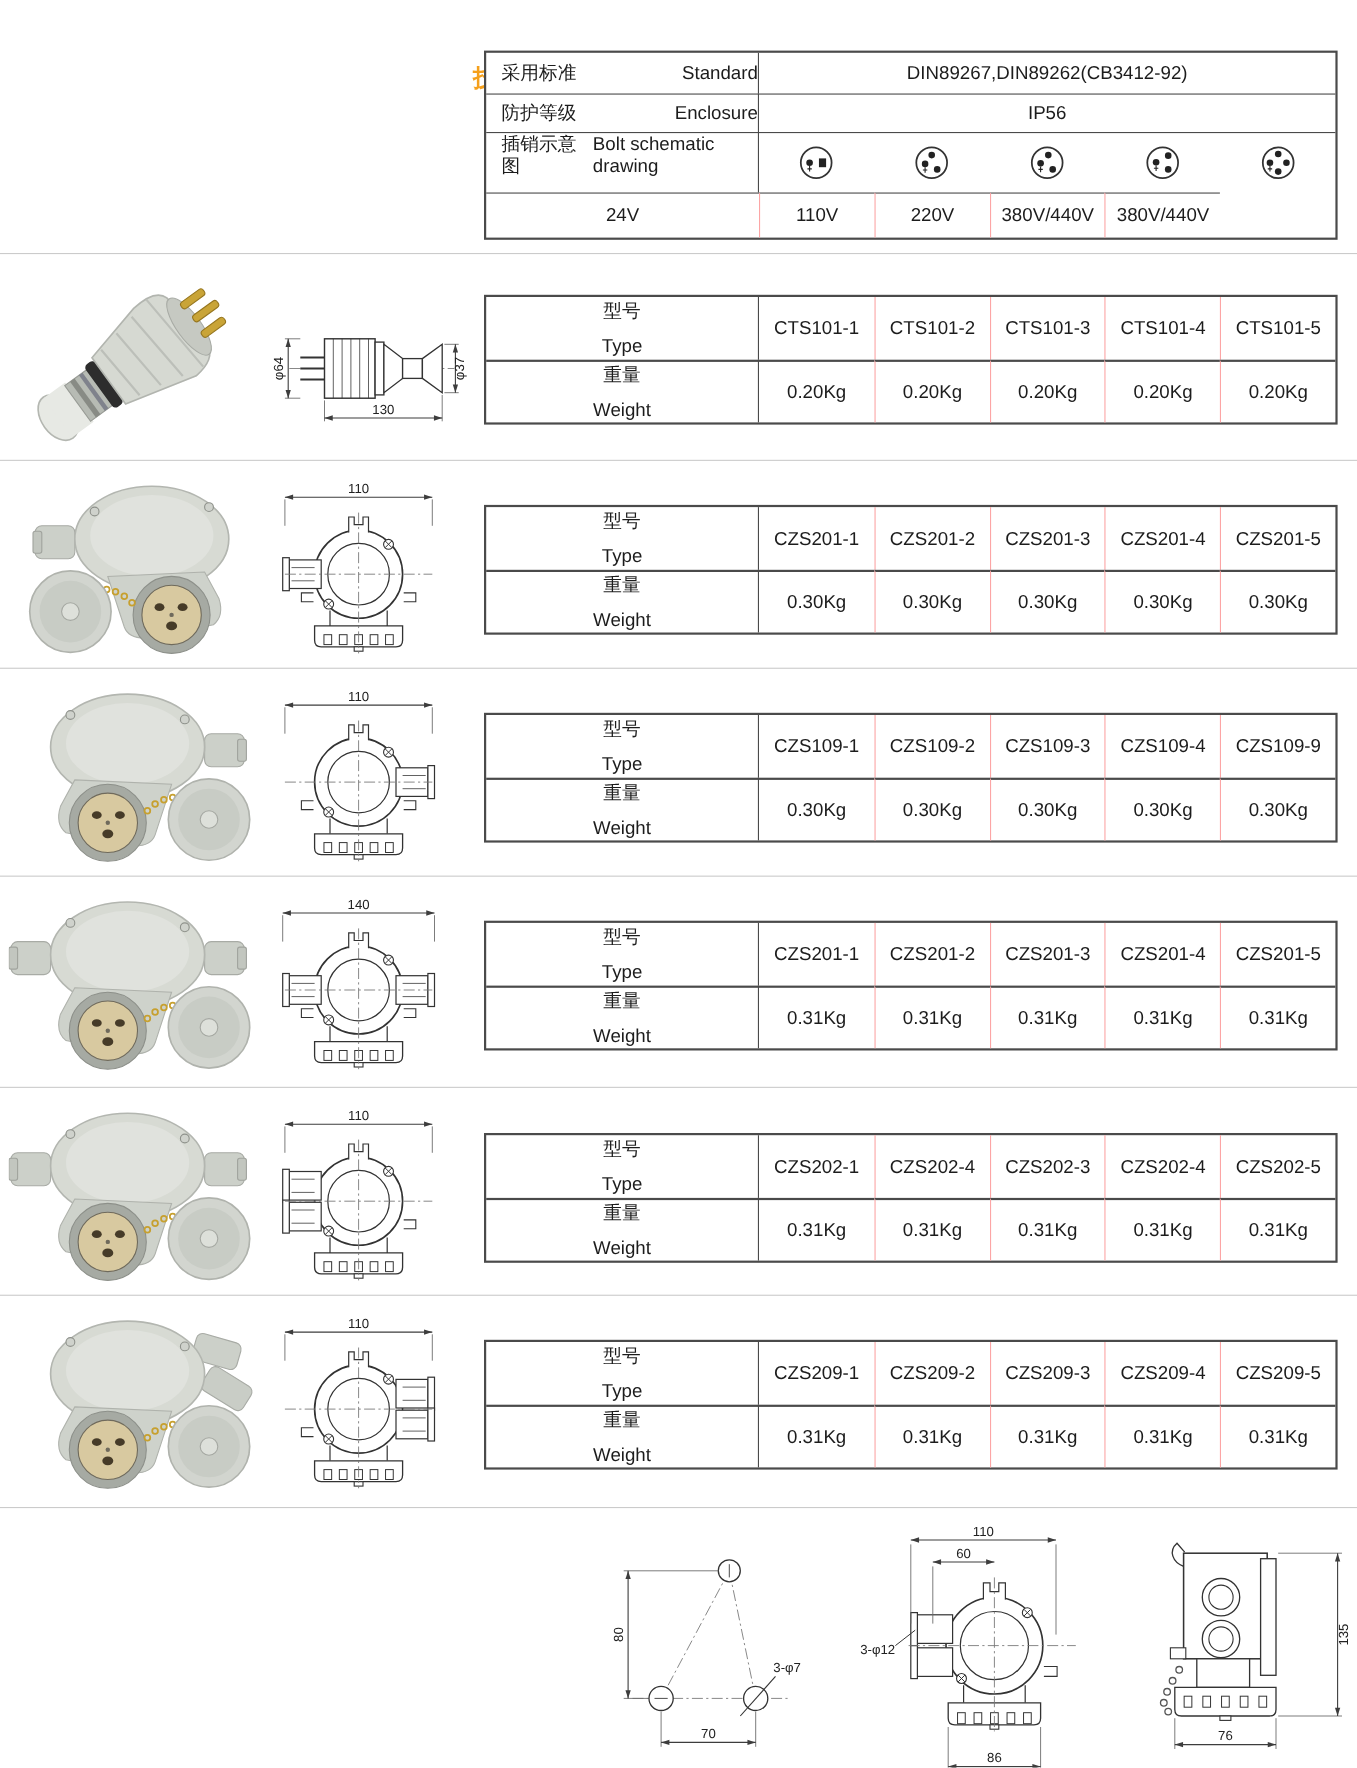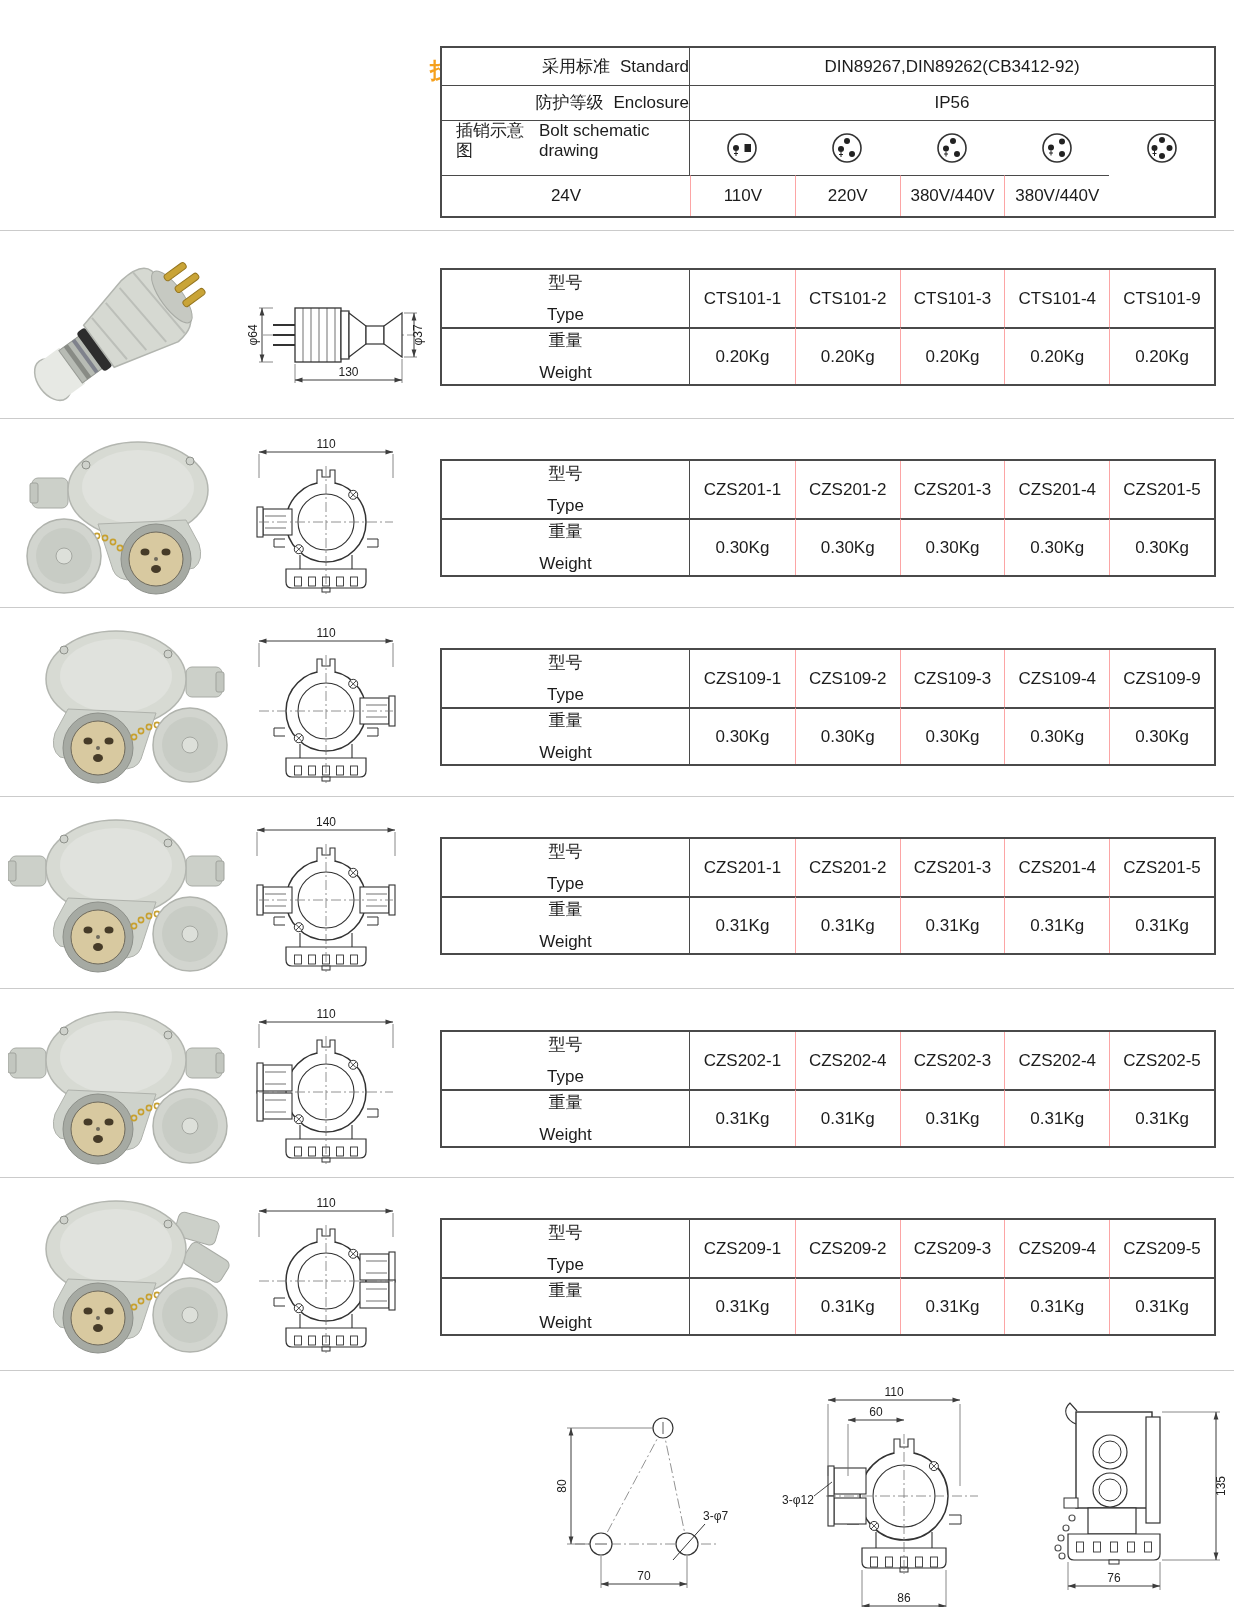--- a/index.html
+++ b/index.html
@@ -9,21 +9,21 @@
   .orange-title{position:absolute;font-weight:bold;font-size:22px;color:#f5a01c;
                 letter-spacing:-0.3px;white-space:nowrap;margin-top:48px;}
   .orange-title .en{margin-left:14px;}
   
   .gridtable{position:absolute;left:440px;width:772px;border:2px solid #4a4a4a;
              display:grid;background:#fff;}
   .spec-table{top:46px;grid-template-columns:248px repeat(5,1fr);
               grid-template-rows:37px 35px 55px 41px;}
   .ptable{grid-template-columns:248px repeat(5,1fr);grid-template-rows:57px 57px;}
   .cell{display:flex;align-items:center;justify-content:center;font-size:17px;line-height:1.15;}
-  .cell.label{justify-content:flex-end;padding-left:14px;gap:10px;border-right:1px solid #4a4a4a;}
+  .cell.label{justify-content:space-between;padding-left:14px;gap:10px;border-right:1px solid #4a4a4a;}
   .cell.plabel{gap:12px;border-right:1px solid #4a4a4a;flex-direction:column;}
   .bt{border-top:1px solid #4a4a4a;}
   .bt2{border-top:2px solid #4a4a4a;}
   .bl{border-left:1px solid #fca5a5;}
   .span5{grid-column:2/7;}
   .col2{flex-direction:row;align-items:flex-start;justify-content:center;gap:3px;}
   .icons-cell{display:flex;align-items:center;padding:0;}
   .icon-slot{flex:1;display:flex;justify-content:center;align-items:center;}
   
   .photo-box{position:absolute;left:8px;width:238px;height:170px;}
@@ -178,21 +178,21 @@
         </svg></div>
   <div class="gridtable ptable" style="top: 268px;">
     <div class="cell plabel">
       <span>型号</span>
       <span>Type</span>
     </div>
     <div class="cell">CTS101-1</div>
     <div class="cell bl">CTS101-2</div>
     <div class="cell bl">CTS101-3</div>
     <div class="cell bl">CTS101-4</div>
-    <div class="cell bl">CTS101-9</div>
+    <div class="cell bl">CTS101-5</div>
     <div class="cell plabel bt2">
       <span>重量</span>
       <span>Weight</span>
     </div>
     <div class="cell bt2">0.20Kg</div>
     <div class="cell bt2 bl">0.20Kg</div>
     <div class="cell bt2 bl">0.20Kg</div>
     <div class="cell bt2 bl">0.20Kg</div>
     <div class="cell bt2 bl">0.20Kg</div>
   </div>

